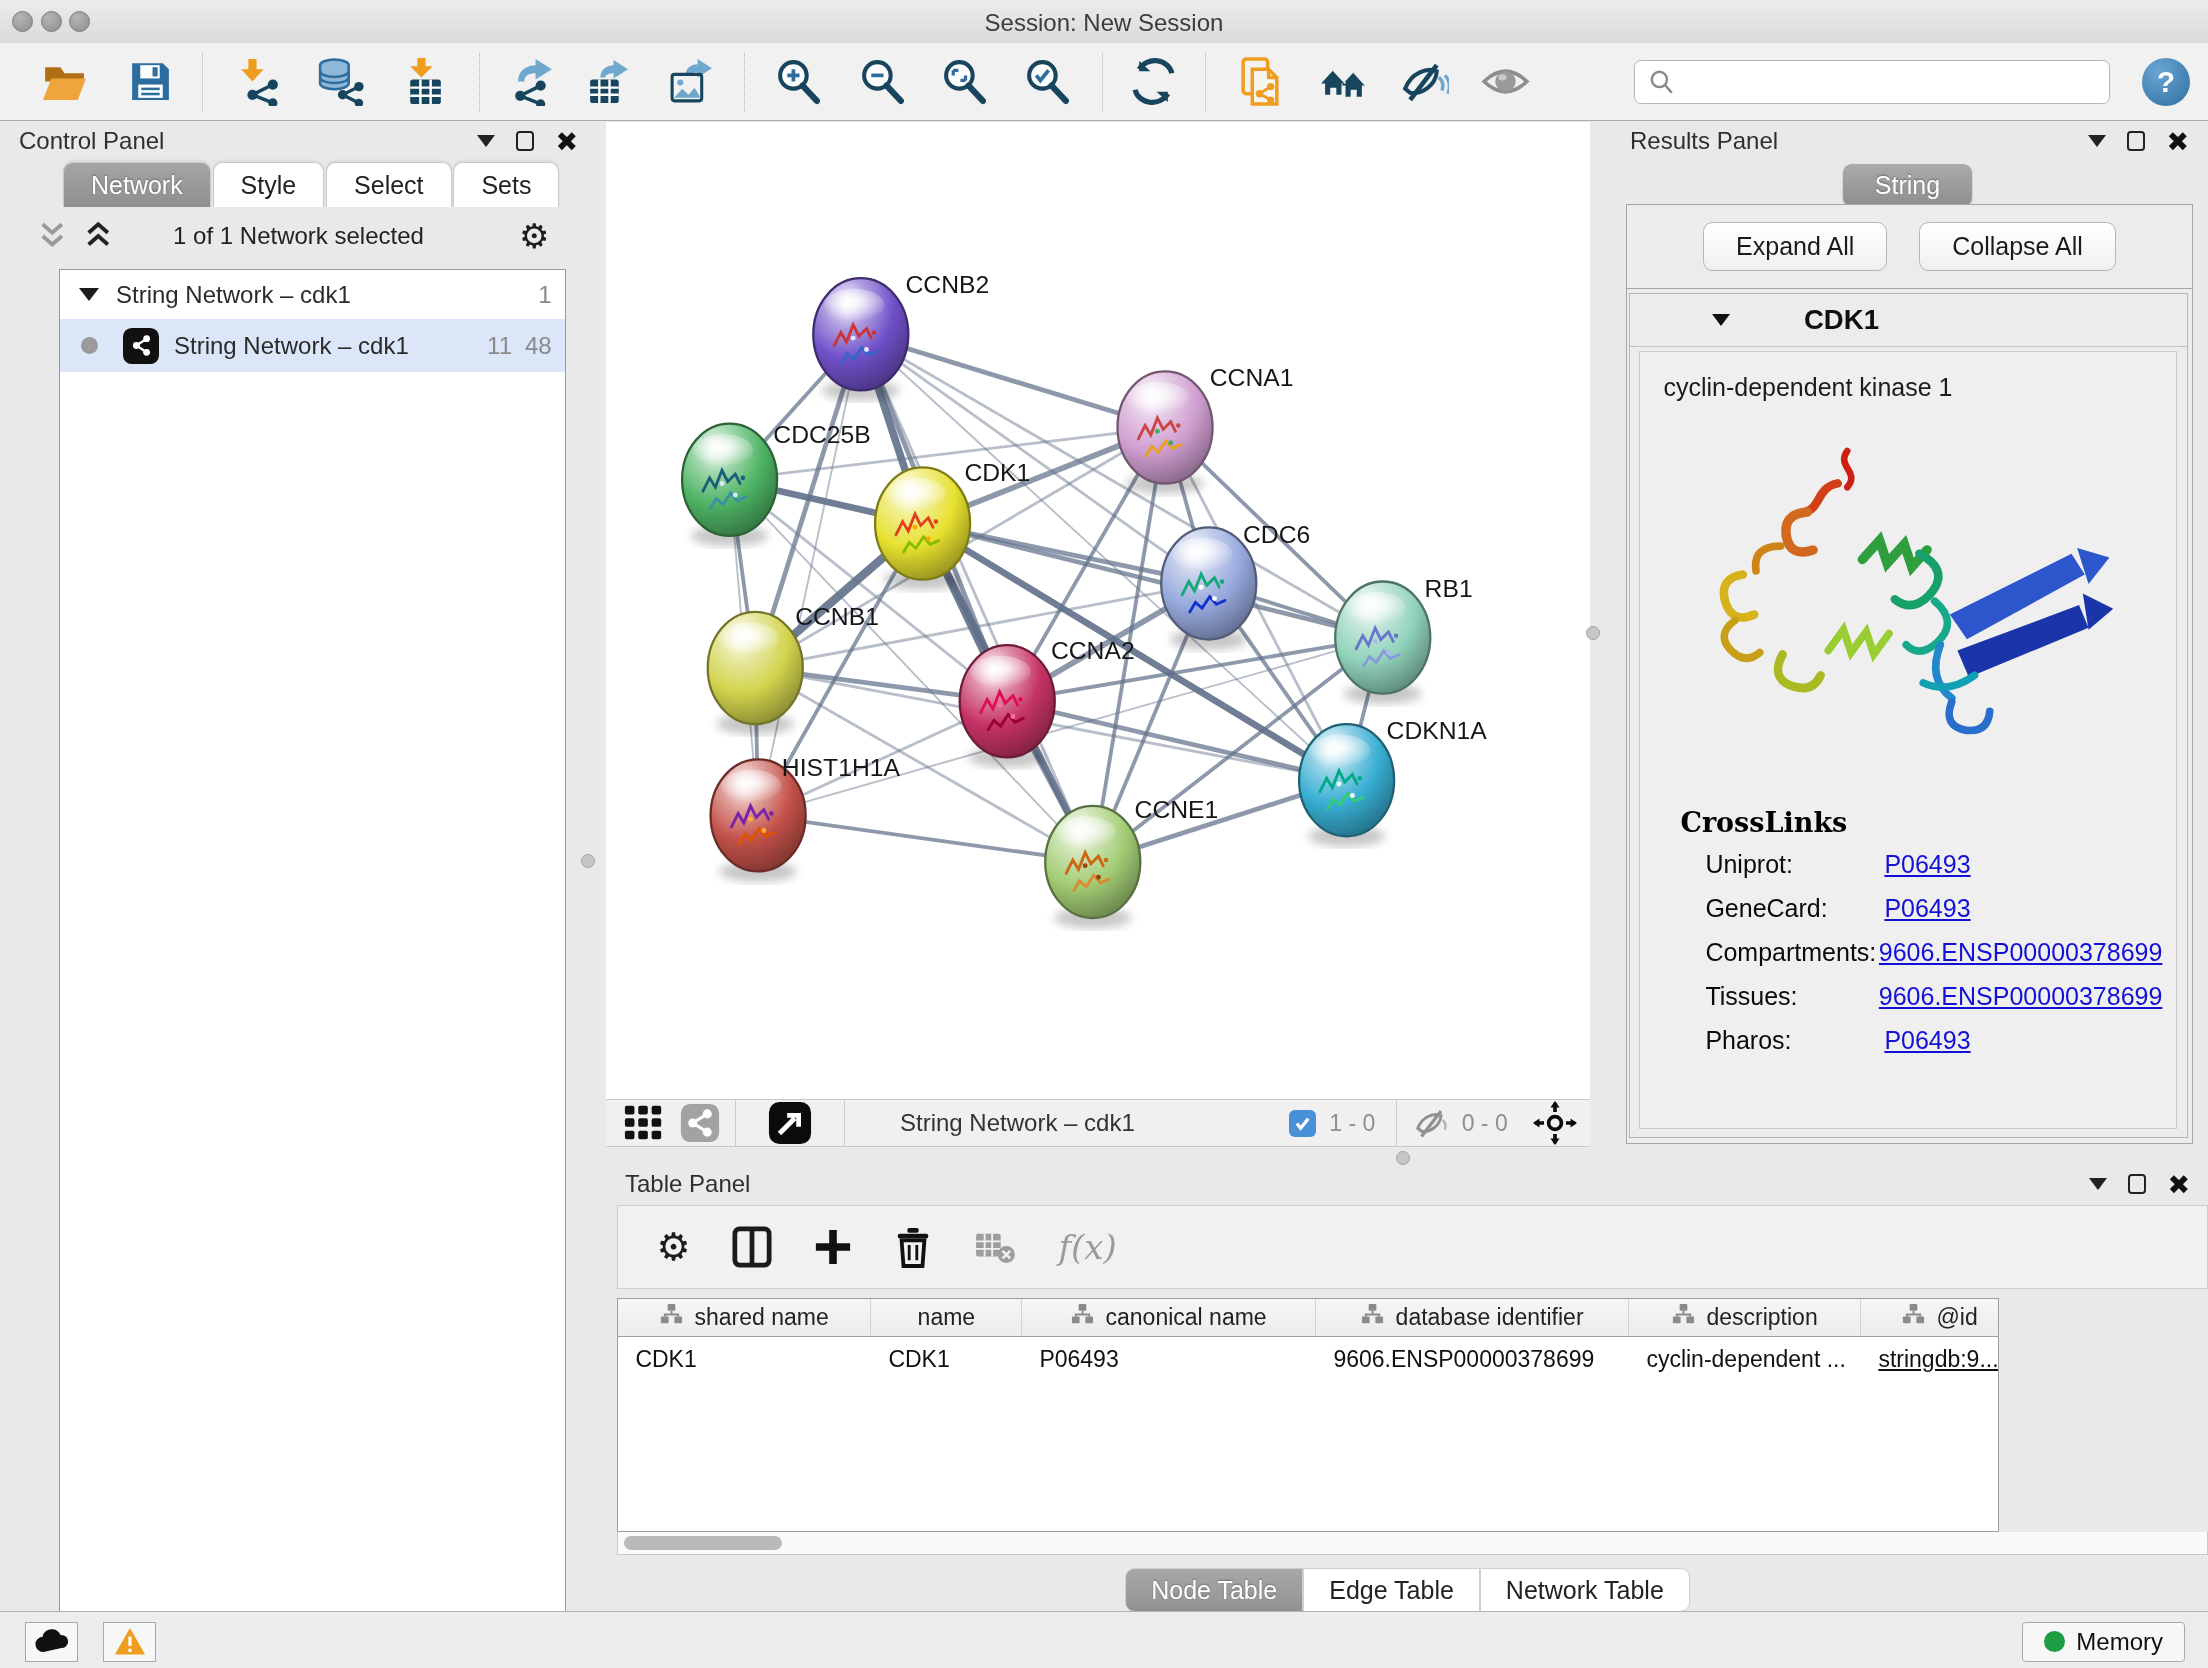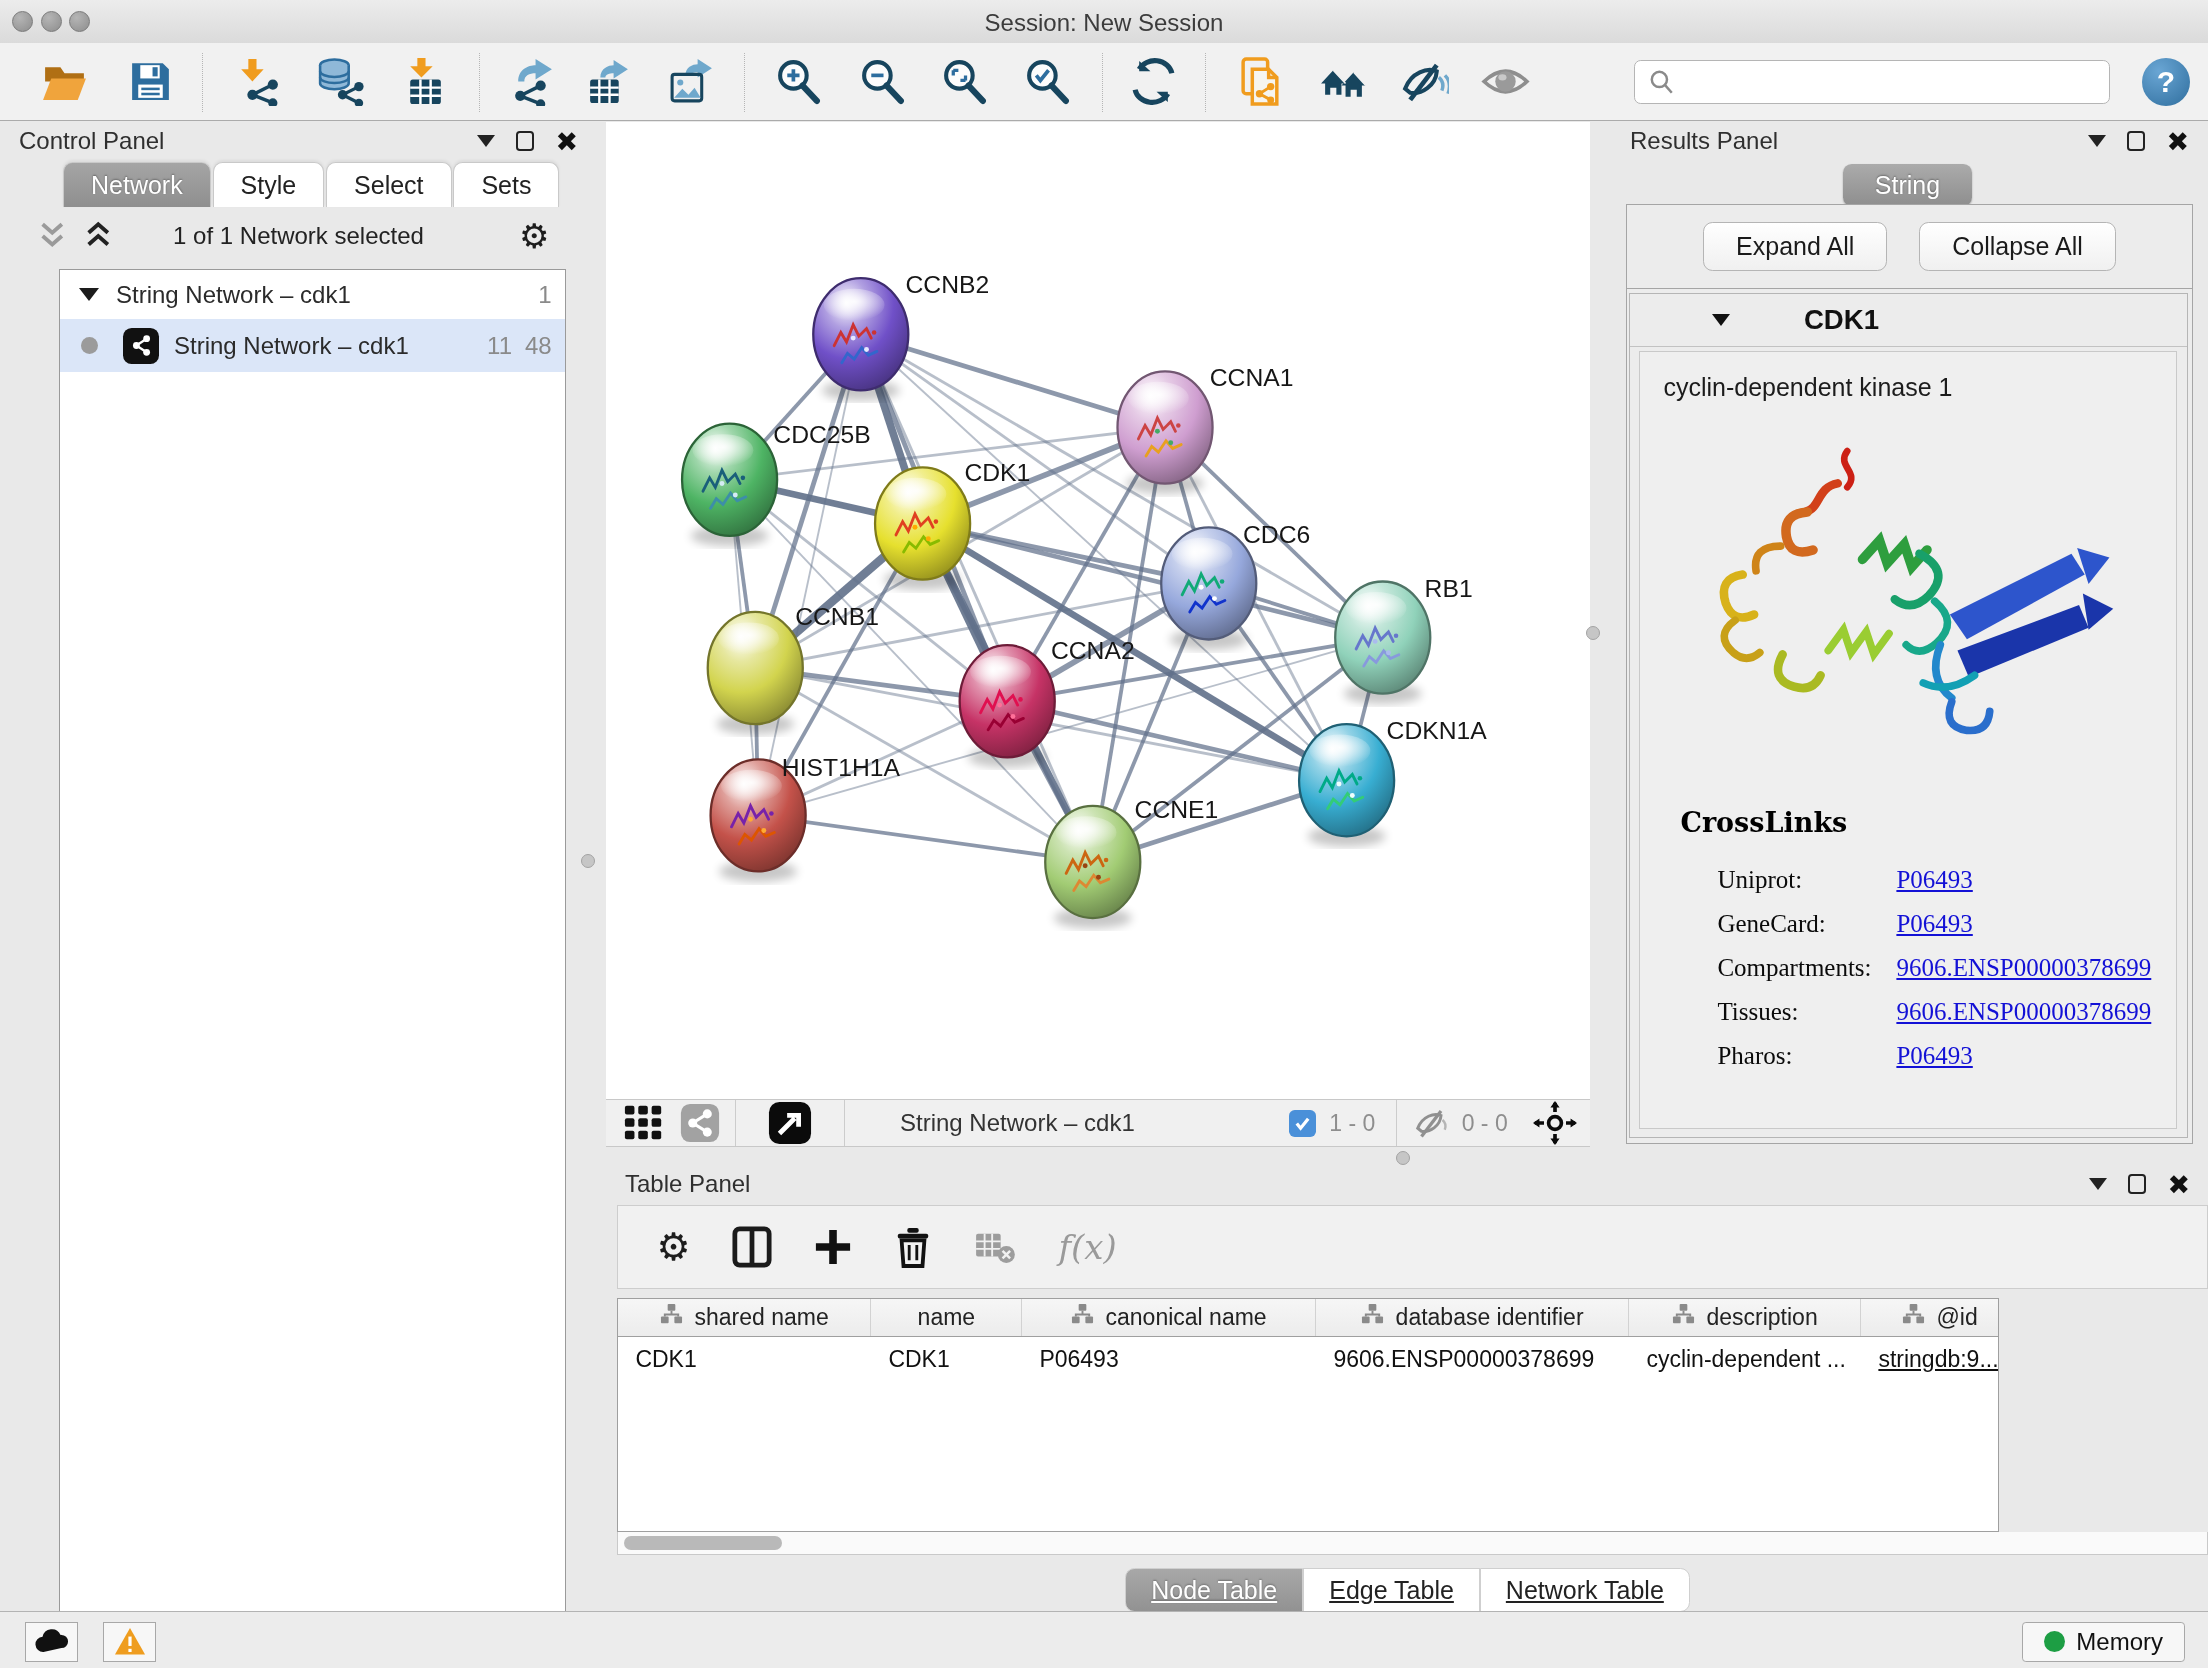--- a/index.html
+++ b/index.html
@@ -84,21 +84,21 @@
     border-bottom:1.4px solid #9f9f9f; }
   .th { display:flex; align-items:center; gap:11.4px; justify-content:center; font-size:23px; color:#222;
     border-right:1px solid #d2d2d2; overflow:hidden; white-space:nowrap; flex:none; }
   #tp-row { display:flex; height:44px; align-items:center; }
   .td { font-size:23px; color:#111; padding-left:17px; overflow:hidden; white-space:nowrap; flex:none; }
   #tp-hscroll { position:absolute; left:11.4px; top:367px; width:1591px; height:23px; background:#fafafa;
     border:1px solid #c9c9c9; border-top:none; }
   #tp-thumb { position:absolute; left:5.7px; top:3.8px; width:158px; height:14.3px; background:#b9b9b9; border-radius:7.6px; }
   #table-tabs { position:absolute; left:0; top:403px; width:1603px; display:flex; justify-content:center; }
   .ttab { padding:6.7px 25px; font-size:25px; background:#fff; color:#222; border:1px solid #cfcfcf;
-    border-radius:0;text-decoration:underline; }
+    border-radius:0; }
   .ttab:first-child { border-radius:9.5px 0 0 9.5px; }
   .ttab:last-child { border-radius:0 9.5px 9.5px 0; }
   .ttab.sel { background:linear-gradient(#a8a8a8,#929292); color:#fff; text-shadow:0 -1px 1.9px rgba(0,0,0,.3); }
 
   
   #results-panel { position:absolute; left:1607px; top:122px; width:601px; height:1041px; background:#e9e9e9; }
   #rp-tabrow { position:absolute; left:0; top:42px; width:100%; display:flex; justify-content:center; }
   #rp-tab { padding:6.7px 32px; font-size:25px; color:#fff; background:linear-gradient(#ababab,#8e8e8e);
     border-radius:8.6px; text-shadow:0 -1px 1.9px rgba(0,0,0,.35); box-shadow:0 1px 1.9px rgba(0,0,0,.3); }
   #rp-box { position:absolute; left:19px; top:82px; width:567px; height:940px; border:1.4px solid #a5a5a5;
@@ -111,21 +111,21 @@
   #rp-sechead { height:53px; display:flex; align-items:center; border-bottom:1px solid #c2c2c2; }
   #rp-sechead .tri-down { margin-left:82px; border-top-color:#111; }
   #gene-name { font-size:27.6px; font-weight:bold; margin-left:74px; color:#111; }
   #rp-content { position:absolute; left:9.5px; top:57px; width:538px; height:778px; background:#efefef;
     border:1px solid #c9c9c9; }
   #gene-desc { font-size:25px; color:#1c1c1c; margin:21px 0 0 23px; }
   #ribbon { position:absolute; left:55px; top:82px; }
   #xl-title { position:absolute; left:40px; top:455px; font-family:"DejaVu Serif", serif;
     font-weight:bold; font-size:27px; color:#000; }
   #xlinks { position:absolute; left:65px; top:498px; width:457px; }
-  .xrow { display:flex; font-family:Liberation Serif, serif; font-size:25px; height:44px; align-items:flex-end;margin-left:12px; }
+  .xrow { display:flex; font-family:Liberation Sans, sans-serif; font-size:25px; height:44px; align-items:flex-start; }
   .xlabel { width:179px; color:#0a0a0a; }
   .xval { color:#1311d6; text-decoration:underline; }
 
   
   #statusbar { position:absolute; left:0; top:1611px; width:2208px; height:57px; background:#ececec;
     border-top:1px solid #b3b3b3; }
   .sb-btn { position:absolute; top:9.5px; width:53px; height:40px; background:#f7f7f7;
     border:1.9px solid #a8a8a8; display:flex; align-items:center; justify-content:center; }
   #memory-btn { position:absolute; right:23px; top:9.5px; height:40px; background:#f7f7f7;
     border:1.4px solid #a8a8a8; border-radius:3.8px; display:flex; align-items:center; gap:11.4px;

